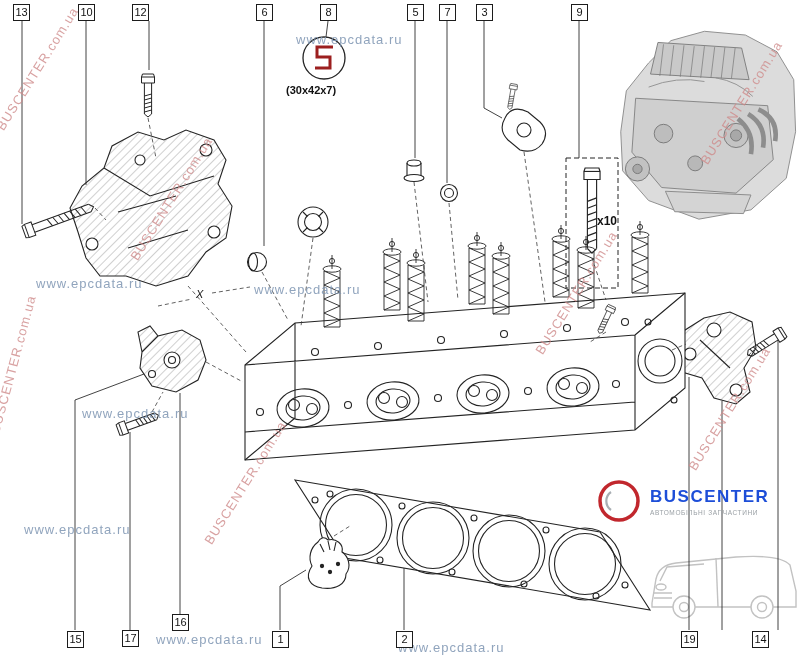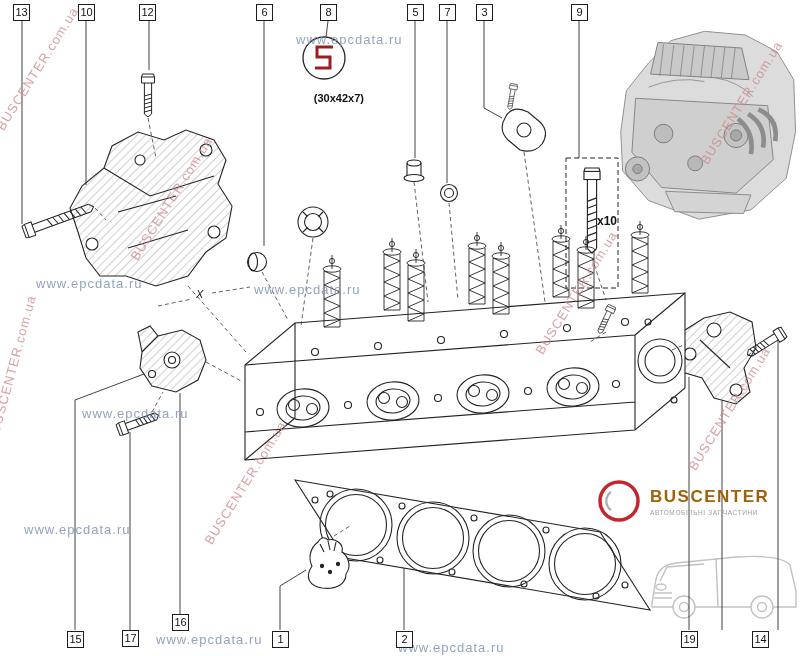--- a/index.html
+++ b/index.html
@@ -9,25 +9,25 @@
   svg.drawing{position:absolute;left:0;top:0;z-index:1}
   .wm{position:absolute;white-space:nowrap;font-size:13px;letter-spacing:1px;
       z-index:2;pointer-events:none}
   .wm-epc{color:rgba(125,148,178,.85)}
   .wm-bus{color:rgba(206,138,138,.8)}
   .rot{transform:rotate(-58deg);transform-origin:left bottom}
   .rot75{transform:rotate(-75deg);transform-origin:left bottom}
   .co{position:absolute;width:17px;height:17px;border:1px solid #1c1c1c;background:#fff;
       font-size:11px;line-height:15px;text-align:center;color:#111;z-index:3}
   .ann{position:absolute;color:#111;z-index:3}
-  #ann-seal{left:286px;top:92px;width:78px;text-align:right;font-weight:bold;font-size:11px}
+  #ann-seal{left:286px;top:84px;width:78px;text-align:left;font-weight:bold;font-size:11px}
   #ann-x10{left:597px;top:214px;font-weight:bold;font-size:12px}
   #ann-x{left:196px;top:288px;font-size:11px;font-style:italic}
   .logo{position:absolute;left:596px;top:478px;display:flex;align-items:center;gap:8px;z-index:3}
-  .logo-text .name{font-size:17px;font-weight:bold;color:#a16207;letter-spacing:1.5px}
+  .logo-text .name{font-size:17px;font-weight:bold;color:#1d4ed8;letter-spacing:1.5px}
   .logo-text .tag{font-size:6.5px;color:#9aa0a5;letter-spacing:.6px;margin-top:2px}
 </style>
 </head>
 <body>
 
 <div class="stage">
 
   <svg class="drawing" width="800" height="656" viewBox="0 0 800 656">
     <defs>
       <pattern id="hatch" width="6" height="6" patternUnits="userSpaceOnUse" patternTransform="rotate(45)">
@@ -284,21 +284,21 @@
   <span class="wm wm-bus rot" style="left:6px;top:118px">BUSCENTER.com.ua</span>
   <span class="wm wm-bus rot" style="left:140px;top:248px">BUSCENTER.com.ua</span>
   <span class="wm wm-bus rot" style="left:545px;top:342px">BUSCENTER.com.ua</span>
   <span class="wm wm-bus rot" style="left:710px;top:152px">BUSCENTER.com.ua</span>
   <span class="wm wm-bus rot" style="left:214px;top:532px">BUSCENTER.com.ua</span>
   <span class="wm wm-bus rot" style="left:698px;top:458px">BUSCENTER.com.ua</span>
   <span class="wm wm-bus rot75" style="left:2px;top:420px">BUSCENTER.com.ua</span>
 
   <div class="co" style="left:13px;top:4px">13</div>
   <div class="co" style="left:78px;top:4px">10</div>
-  <div class="co" style="left:139px;top:4px">12</div>
+  <div class="co" style="left:132px;top:4px">12</div>
   <div class="co" style="left:256px;top:4px">6</div>
   <div class="co" style="left:320px;top:4px">8</div>
   <div class="co" style="left:407px;top:4px">5</div>
   <div class="co" style="left:439px;top:4px">7</div>
   <div class="co" style="left:476px;top:4px">3</div>
   <div class="co" style="left:571px;top:4px">9</div>
 
   <div class="co" style="left:67px;top:631px">15</div>
   <div class="co" style="left:122px;top:630px">17</div>
   <div class="co" style="left:172px;top:614px">16</div>

